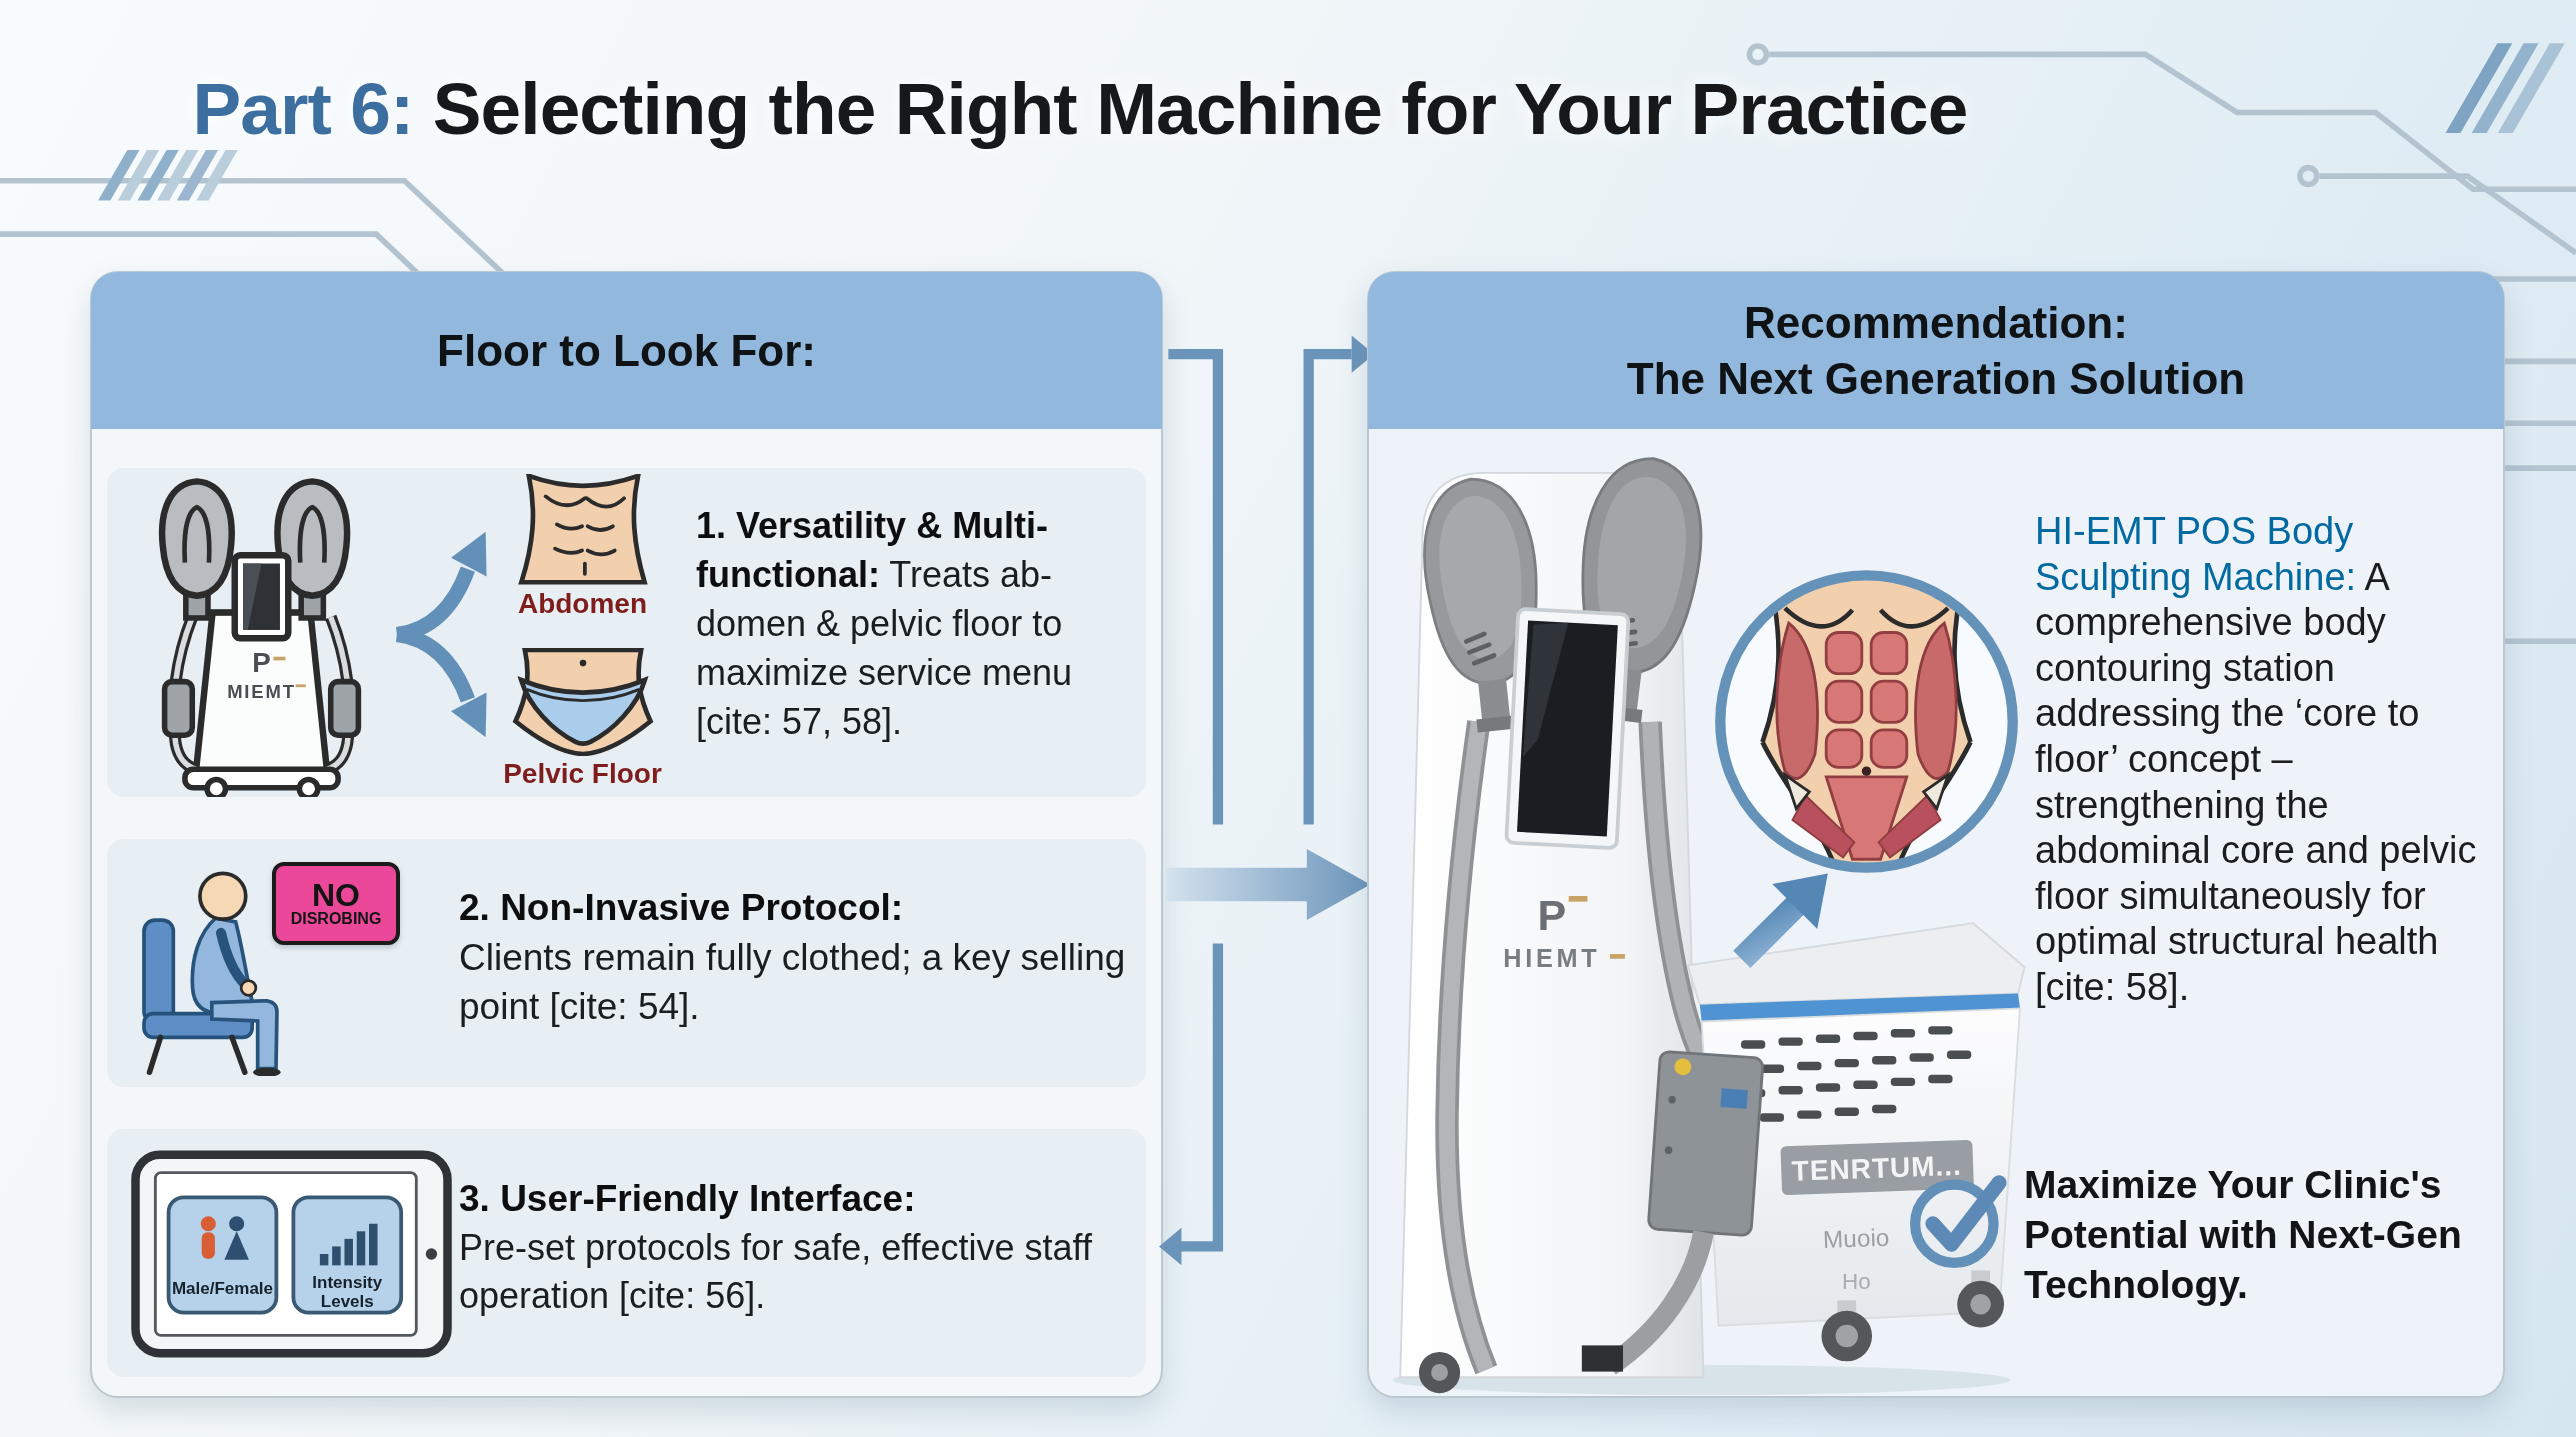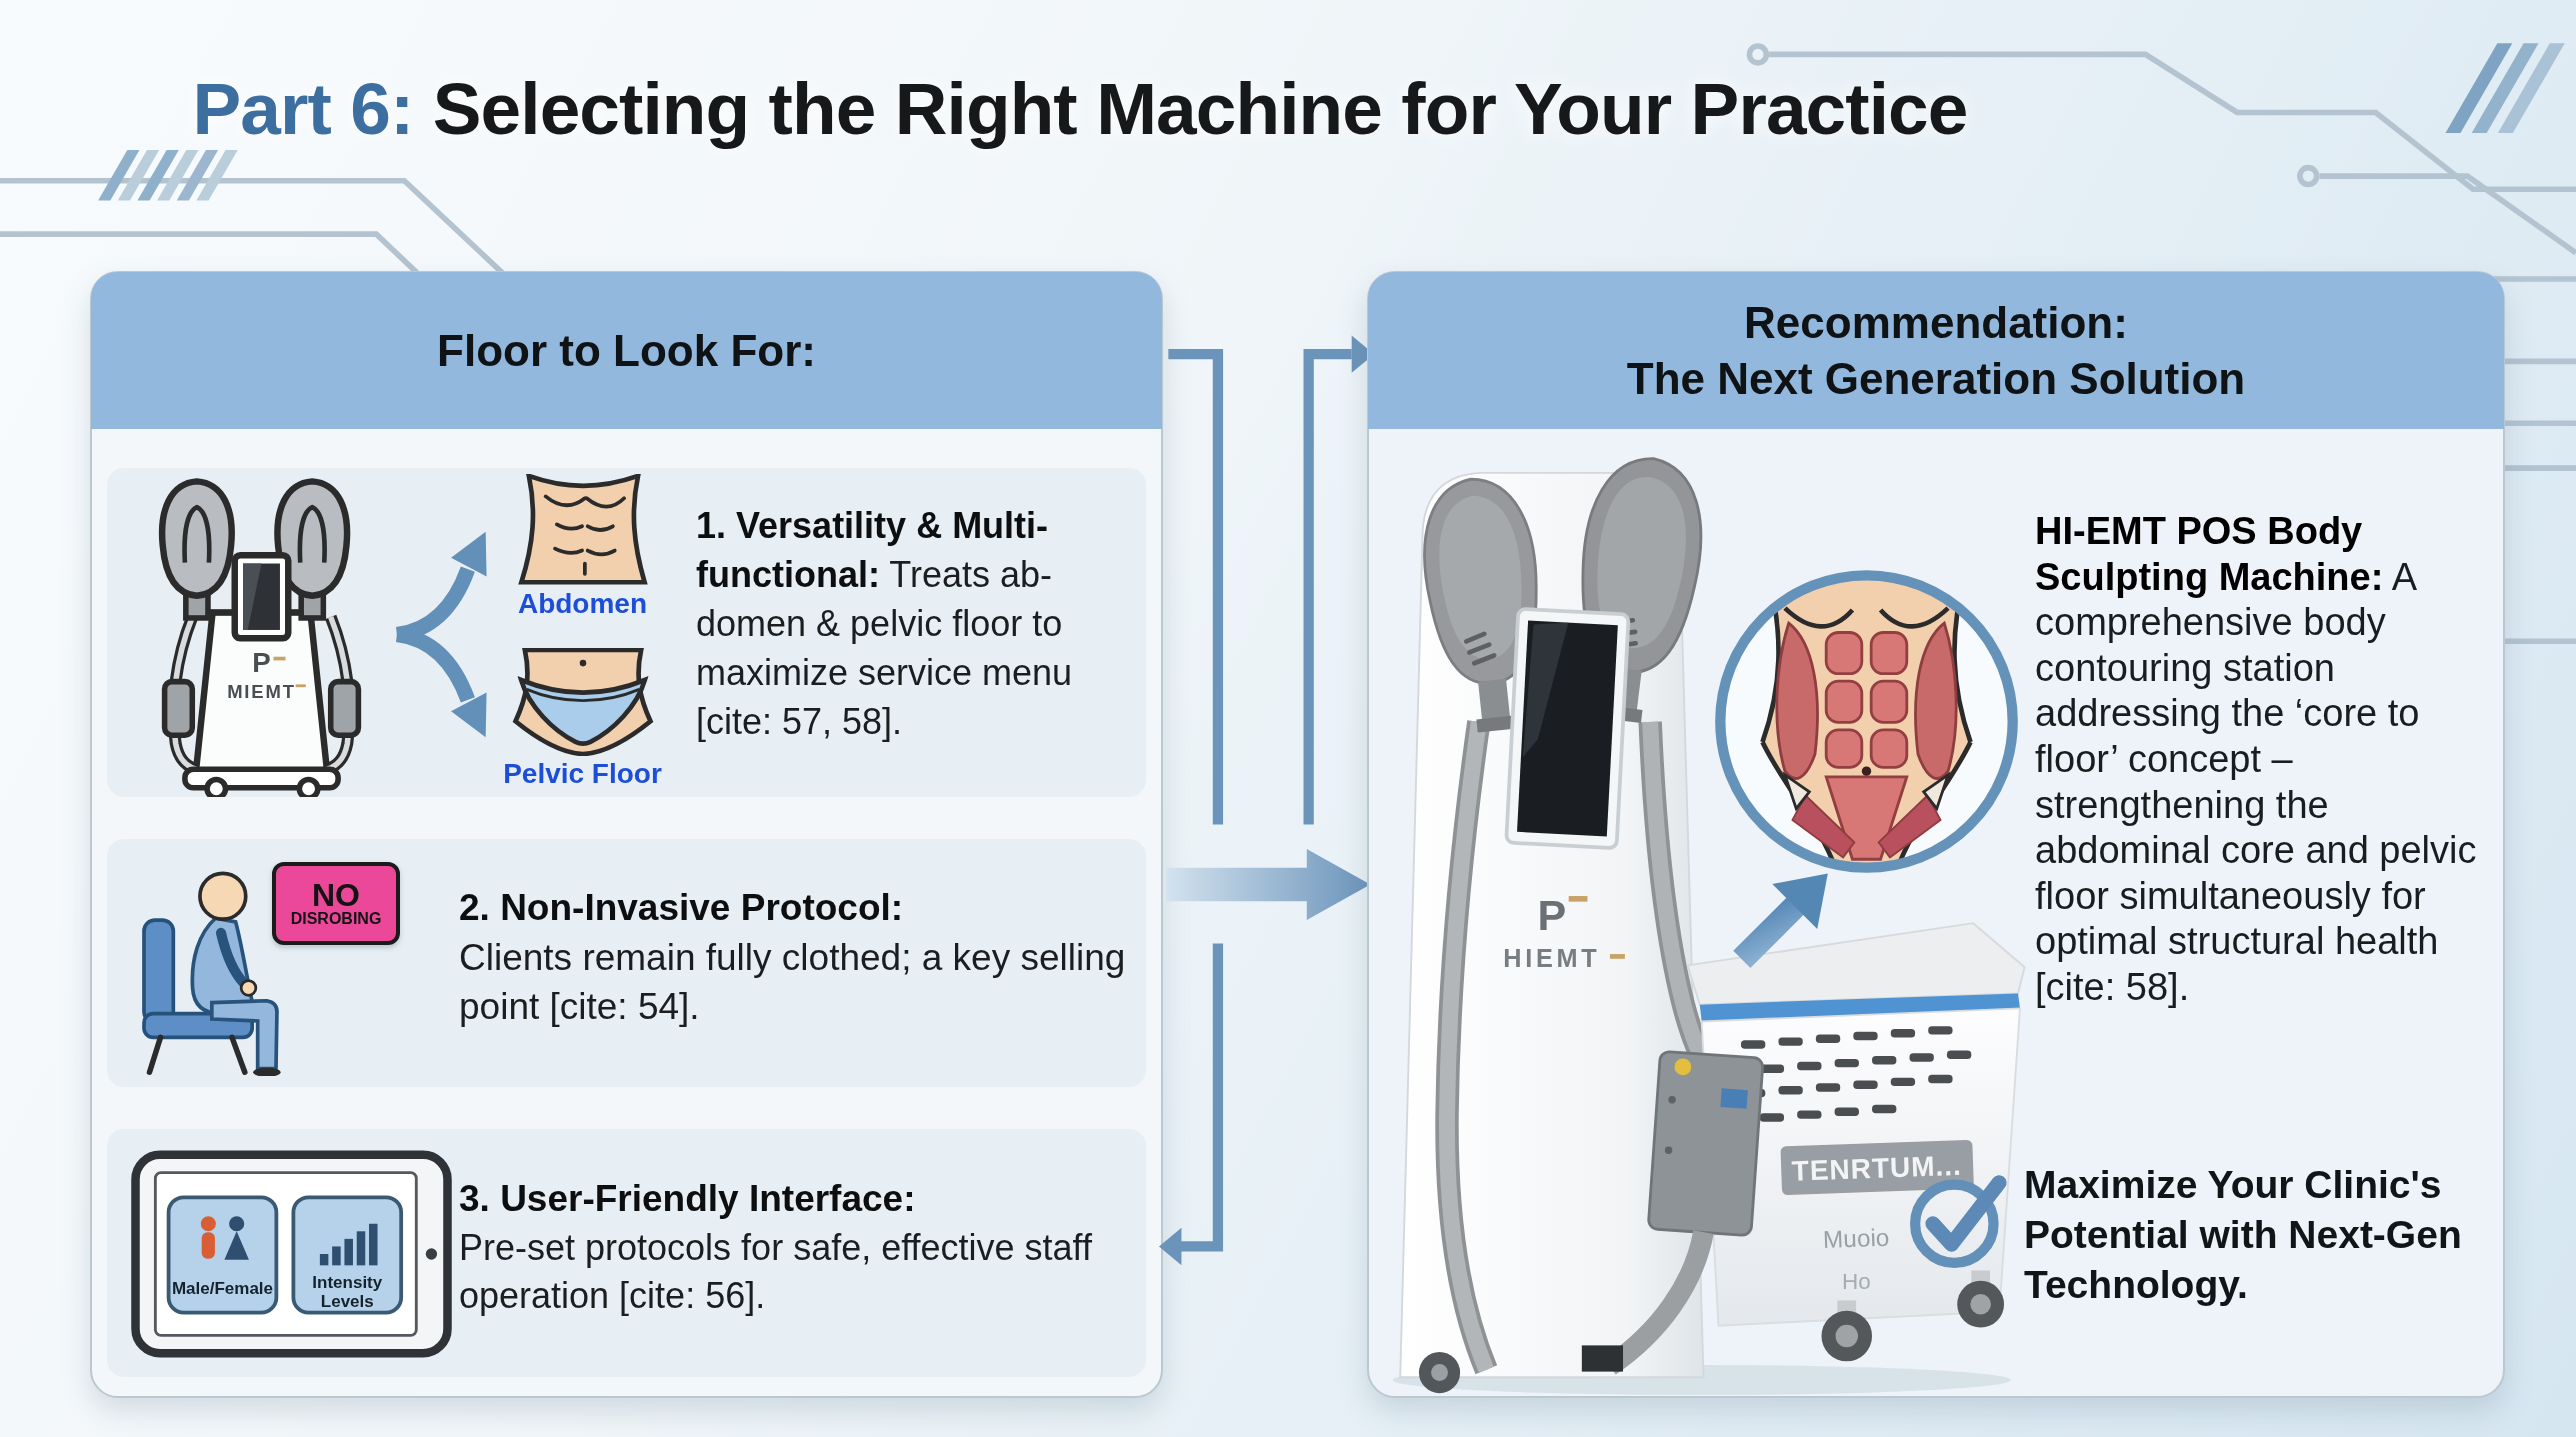--- a/index.html
+++ b/index.html
@@ -37,37 +37,37 @@
   #row1{top:195px;height:329px;}
   #row2{top:566px;height:248px;}
   #row3{top:856px;height:248px;}
   .feature-text{position:absolute;color:#1b1e20;}
   .feature-text .h{font-weight:700;color:#0c0e10;margin-top:8px;}
   #f1-text{left:589px;top:34px;width:451px;font-size:36px;line-height:1.36;}
   #f2-text{left:352px;top:36px;width:676px;font-size:37px;line-height:1.34;}
   #f3-text{left:352px;top:37px;width:676px;font-size:36px;line-height:1.34;}
   #f2-text .h,#f3-text .h{display:block;font-size:37px;}
   .mini-label{
-    position:absolute;text-align:center;font-weight:700;font-size:28px;color:#1d4ed8;
+    position:absolute;text-align:center;font-weight:700;font-size:28px;color:#7f1d1d;
   }
   
   #no-sign{
     position:absolute;left:165px;top:22.5px;width:120px;height:75px;background:#ec4899;
     border:4.7px solid #1b1b1b;border-radius:12px;display:flex;flex-direction:column;
     align-items:center;justify-content:center;line-height:1.02;color:#141414;
     box-shadow:0 2.8px 5.6px rgba(60,80,100,.25);
   }
   #no-sign .l1{font-size:32px;font-weight:700;}
   #no-sign .l2{font-size:16px;font-weight:700;letter-spacing:0px;}
   
   #rp-paragraph{
     position:absolute;left:666px;top:236px;width:461px;
     font-size:38px;line-height:1.2;color:#1a1d1f;
   }
-  #rp-paragraph .h{font-weight:700;color:#000000;}
+  #rp-paragraph .h{font-weight:400;color:#0369a1;}
   #rp-footer{
     position:absolute;left:655px;top:887px;width:505px;
     font-size:39px;line-height:1.28;font-weight:700;color:#121517;
   }
   .svgbox{position:absolute;}
 </style>
 </head>
 <body>
 
 <div id="stage">

